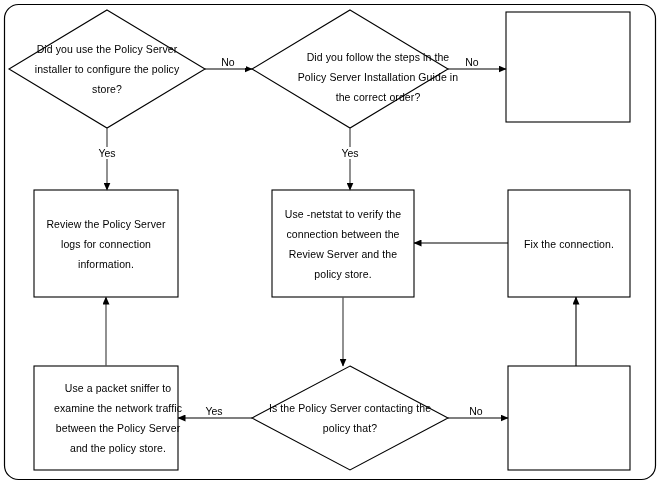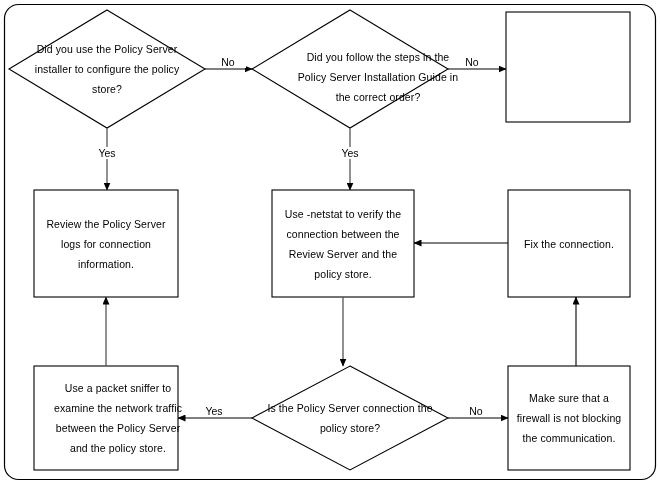--- a/index.html
+++ b/index.html
@@ -119,26 +119,23 @@
 
   <div class="node-label" style="left:512px; top:194px; width:114px; height:99px;">
     <span>Fix the connection.</span>
   </div>
 
   <div class="node-label" style="left:38px; top:370px; width:136px; height:96px;margin-left:12px;">
     <span>Use a packet sniffer to examine the network traffic between the Policy Server and the policy store.</span>
   </div>
 
   <div class="node-label" style="left:266px; top:392px; width:168px; height:52px;">
-    <span>Is the Policy Server connection the policy store?</span>
+    <span>Is the Policy Server contacting the policy that?</span>
   </div>
 
-  <div class="node-label" style="left:512px; top:370px; width:114px; height:96px;">
-    <span>Make sure that a firewall is not blocking the communication.</span>
-  </div>
 
   <div class="edge-label" style="left:210px; top:56px; width:36px; background:#fff;">No</div>
 
   <div class="edge-label" style="left:89px; top:147px; width:36px; background:#fff;">Yes</div>
 
   <div class="edge-label" style="left:454px; top:56px; width:36px; background:#fff;">No</div>
 
   <div class="edge-label" style="left:332px; top:147px; width:36px; background:#fff;">Yes</div>
 
   <div class="edge-label" style="left:196px; top:405px; width:36px; background:#fff;">Yes</div>

